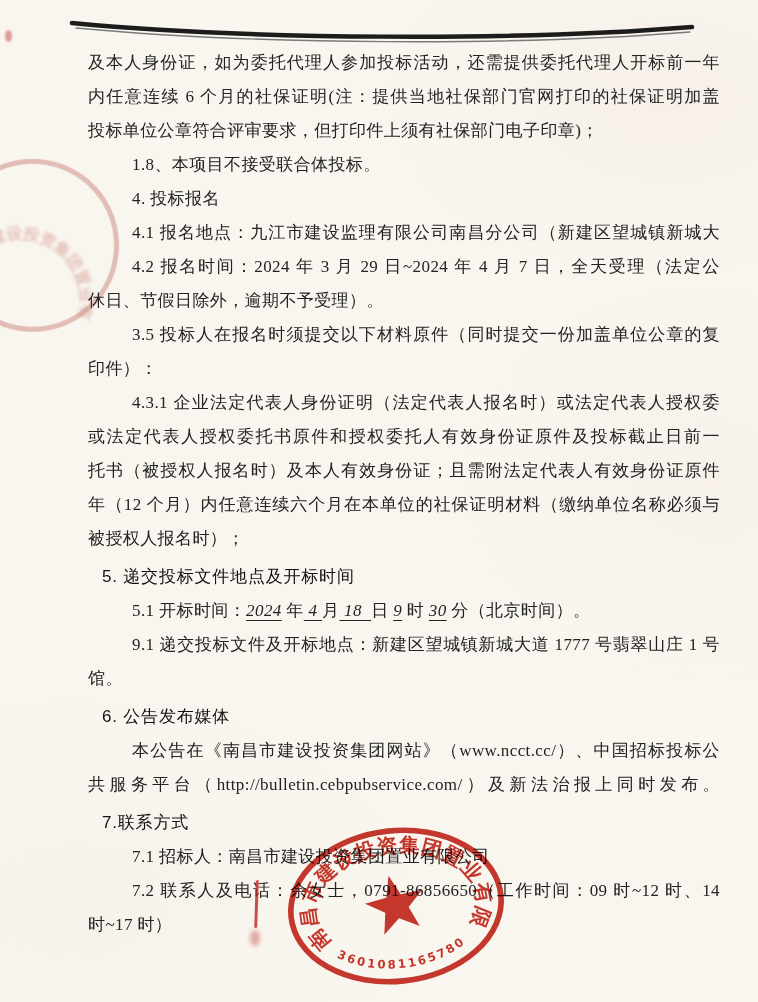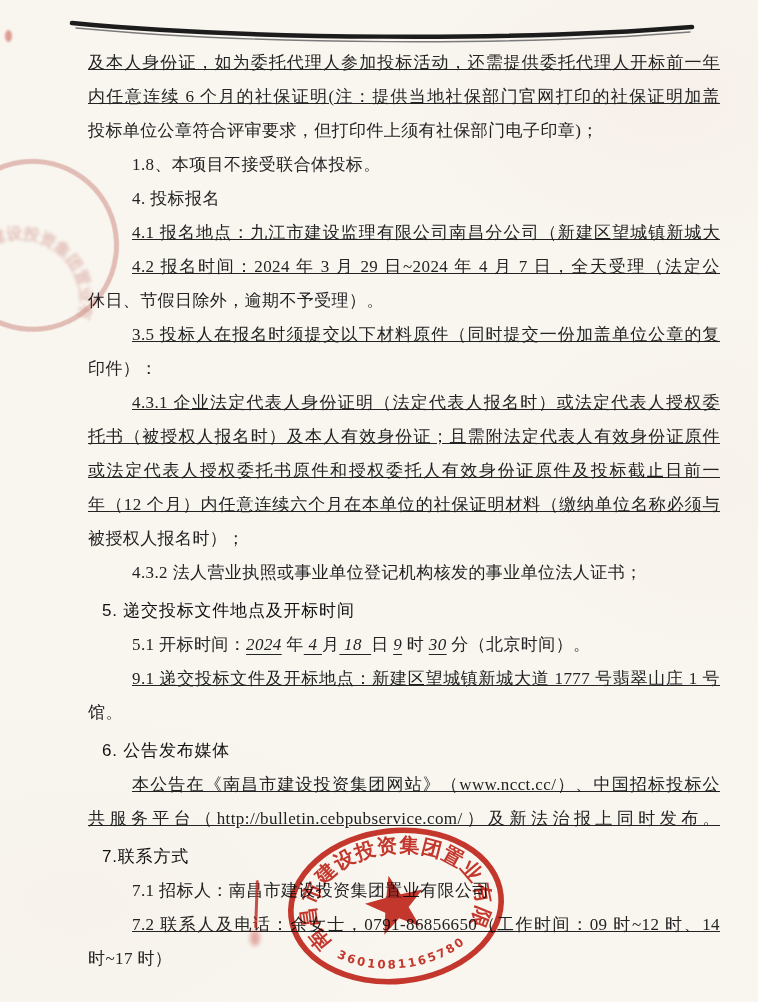--- a/index.html
+++ b/index.html
@@ -16,21 +16,21 @@
     font-family:"Liberation Serif","DejaVu Serif",serif;
   }
   .top-edge{position:absolute;left:0;top:0;width:758px;height:60px;}
   .content{position:absolute;left:88px;top:46px;width:632px;}
   .line{
     font-size:17px;line-height:34px;height:34px;
     color:#232323;
     text-align:justify;
     letter-spacing:.4px;
   }
-  .line.full{text-align:justify;text-align-last:justify;text-decoration:underline;}
+  .line.full{text-align:justify;text-align-last:justify;}
   .line.para{text-indent:44px;}
   .line.heading{
     font-family:"Liberation Sans","DejaVu Sans",sans-serif;
     font-weight:normal;color:#111;
     text-indent:14px;margin-top:4px;letter-spacing:.8px;
   }
   .line.pre{white-space:pre;}
   .u{text-decoration:underline;text-underline-offset:4px;font-style:italic;}
   
   .edge-seal{
@@ -91,25 +91,24 @@
       <div class="line cont full">内任意连续 6 个月的社保证明(注：提供当地社保部门官网打印的社保证明加盖</div>
       <div class="line cont">投标单位公章符合评审要求，但打印件上须有社保部门电子印章)；</div>
       <div class="line para">1.8、本项目不接受联合体投标。</div>
       <div class="line para">4. 投标报名</div>
       <div class="line para full">4.1 报名地点：九江市建设监理有限公司南昌分公司（新建区望城镇新城大</div>
       <div class="line para full">4.2 报名时间：2024 年 3 月 29 日~2024 年 4 月 7 日，全天受理（法定公</div>
       <div class="line cont">休日、节假日除外，逾期不予受理）。</div>
       <div class="line para full">3.5 投标人在报名时须提交以下材料原件（同时提交一份加盖单位公章的复</div>
       <div class="line cont">印件）：</div>
       <div class="line para full">4.3.1 企业法定代表人身份证明（法定代表人报名时）或法定代表人授权委</div>
+      <div class="line cont full">或法定代表人授权委托书原件和授权委托人有效身份证原件及投标截止日前一</div>
       <div class="line cont full">托书（被授权人报名时）及本人有效身份证；且需附法定代表人有效身份证原件</div>
-      <div class="line cont full">或法定代表人授权委托书原件和授权委托人有效身份证原件及投标截止日前一</div>
       <div class="line cont full">年（12 个月）内任意连续六个月在本单位的社保证明材料（缴纳单位名称必须与</div>
       <div class="line cont">被授权人报名时）；</div>
-      <div class="line para">4.3.2 法人营业执照或事业单位登记机构核发的事业单位法人证书；</div>
       <div class="line heading">5. 递交投标文件地点及开标时间</div>
       <div class="line para pre"><span>5.1 开标时间：</span><span class="u">2024</span><span> 年</span><span class="u"> 4 </span><span>月</span><span class="u"> 18  </span><span>日 </span><span class="u">9</span><span> 时 </span><span class="u">30</span><span> 分（北京时间）。</span></div>
       <div class="line para full">9.1 递交投标文件及开标地点：新建区望城镇新城大道 1777 号翡翠山庄 1 号</div>
       <div class="line cont">馆。</div>
       <div class="line heading">6. 公告发布媒体</div>
       <div class="line para full">本公告在《南昌市建设投资集团网站》（www.ncct.cc/）、中国招标投标公</div>
       <div class="line cont full">共服务平台（http://bulletin.cebpubservice.com/）及新法治报上同时发布。</div>
       <div class="line heading">7.联系方式</div>
       <div class="line para">7.1 招标人：南昌市建设投资集团置业有限公司</div>
       <div class="line para full">7.2 联系人及电话：余女士，0791-86856650（工作时间：09 时~12 时、14</div>

